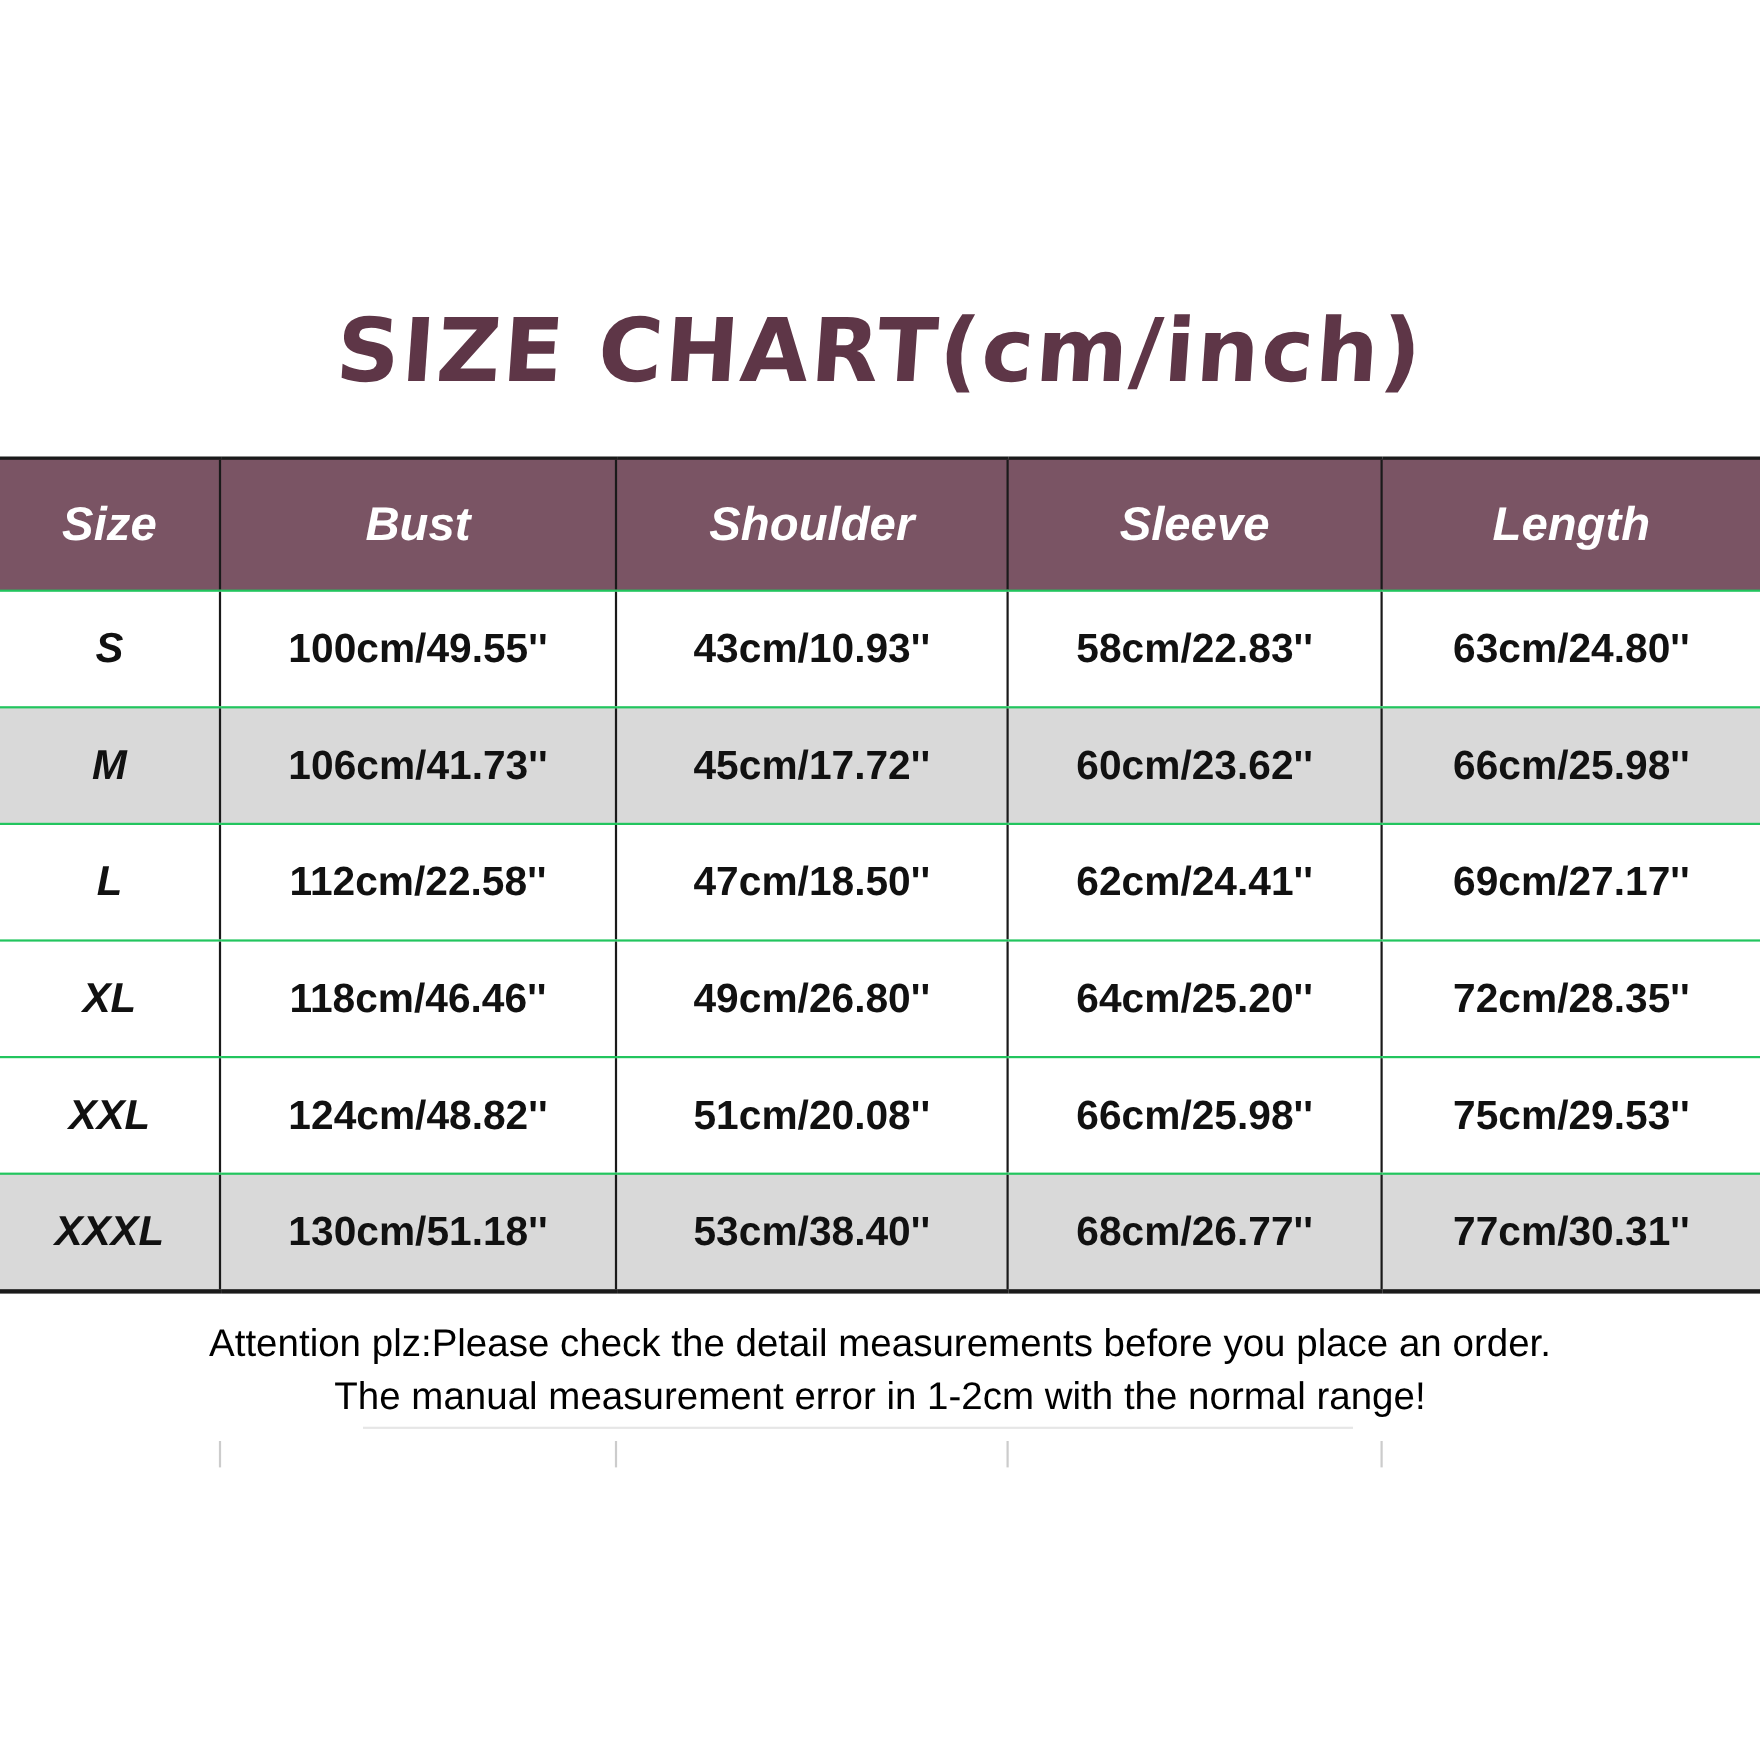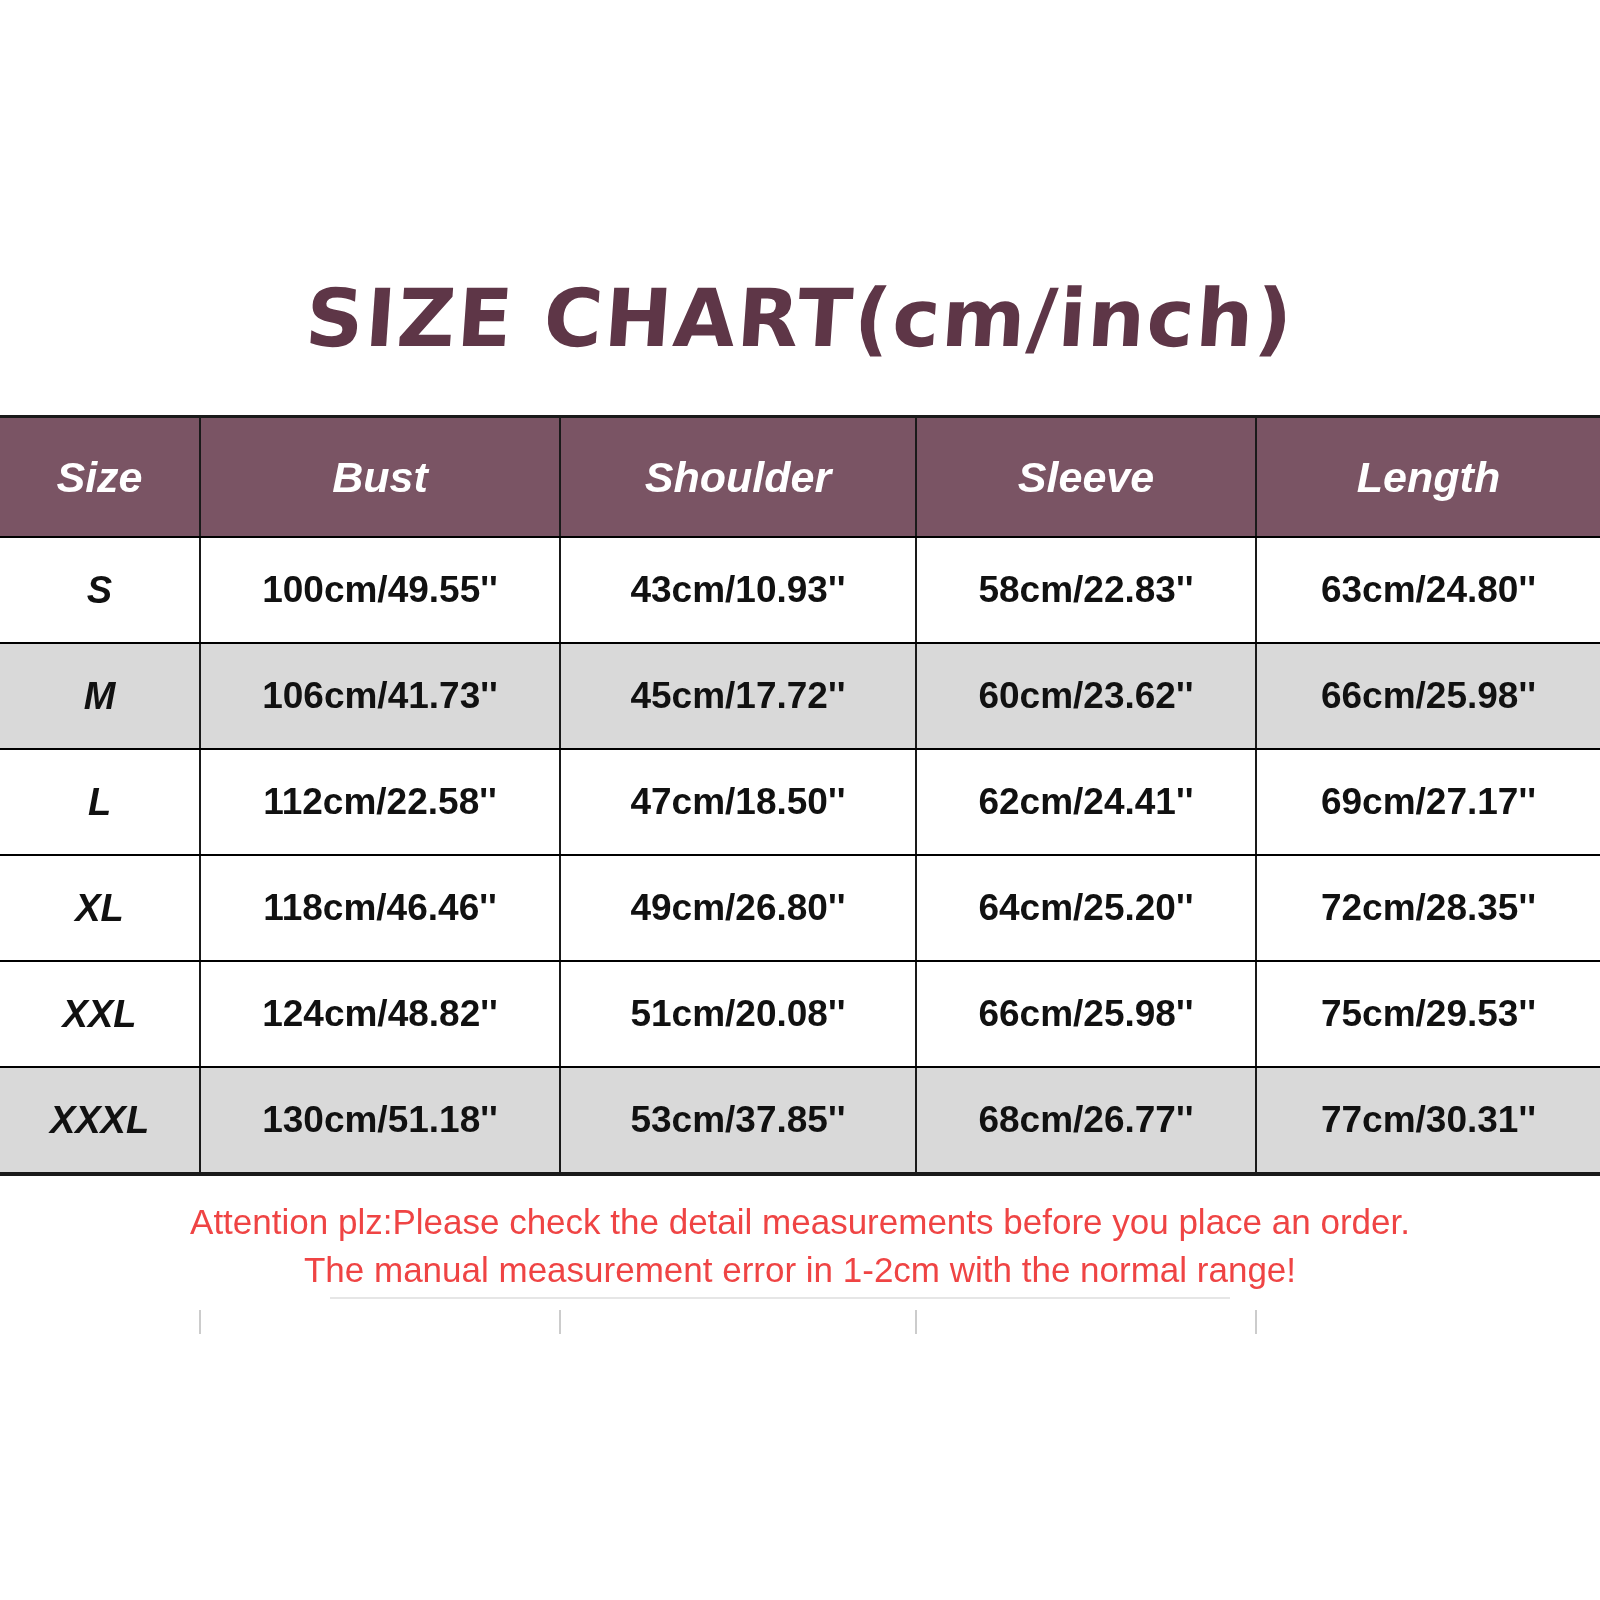--- a/index.html
+++ b/index.html
@@ -31,21 +31,21 @@
   table.size-table {
     position: absolute;
     top: 415px;
     left: 0;
     width: 1600px;
     border-collapse: collapse;
     table-layout: fixed;
   }
   .size-table th, .size-table td {
     border-top: 2px solid #1a1a1a;
-    border-bottom: 2px solid #000000;
+    border-bottom: 2px solid #22c55e;
     text-align: center;
     vertical-align: middle;
     padding: 0;
   }
   .size-table th + th, .size-table td + td {
     border-left: 2px solid #1a1a1a;
   }
   .size-table thead th {
     height: 118px;
     background: #7a5464;
@@ -72,21 +72,21 @@
   .size-table td.size-cell {
     font-style: italic;
     font-size: 38px;
   }
   .footer-note {
     position: absolute;
     top: 1198px;
     left: 0;
     width: 100%;
     text-align: center;
-    color: #ef4444;
+    color: #000000;
     font-size: 35px;
     line-height: 48px;
   }
   .ghost-h {
     position: absolute;
     top: 1297px;
     left: 330px;
     width: 900px;
     height: 2px;
     background: #e6e6e6;
@@ -155,21 +155,21 @@
       <tr>
         <td class="size-cell">XXL</td>
         <td>124cm/48.82''</td>
         <td>51cm/20.08''</td>
         <td>66cm/25.98''</td>
         <td>75cm/29.53''</td>
       </tr>
       <tr class="shaded">
         <td class="size-cell">XXXL</td>
         <td>130cm/51.18''</td>
-        <td>53cm/37.85''</td>
+        <td>53cm/38.40''</td>
         <td>68cm/26.77''</td>
         <td>77cm/30.31''</td>
       </tr>
     </tbody>
   </table>
 
   <div class="footer-note">
     <div>Attention plz:Please check the detail measurements before you place an order.</div>
     <div>The manual measurement error in 1-2cm with the normal range!</div>
   </div>

